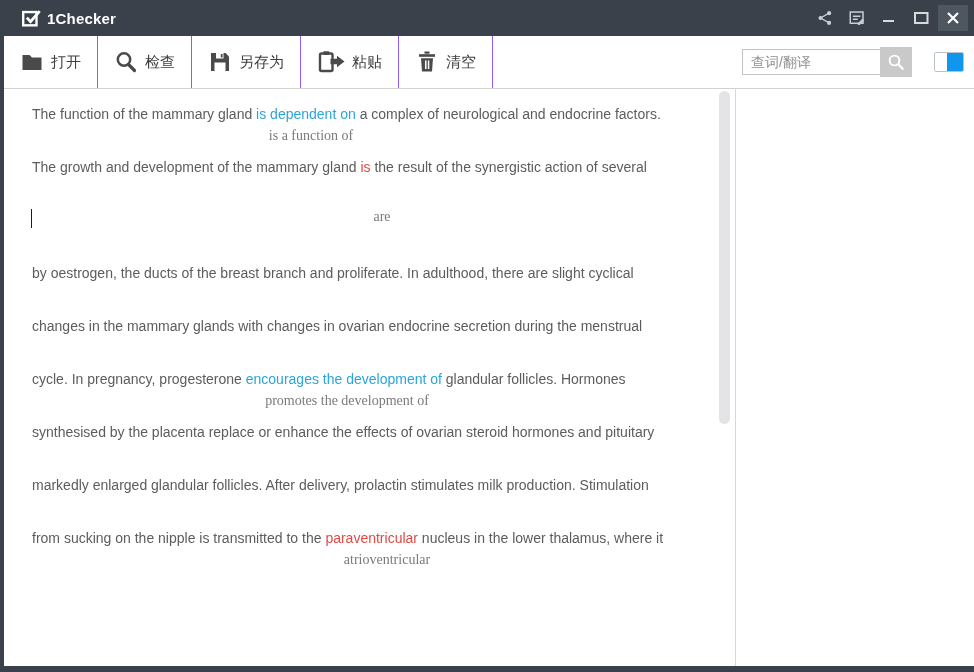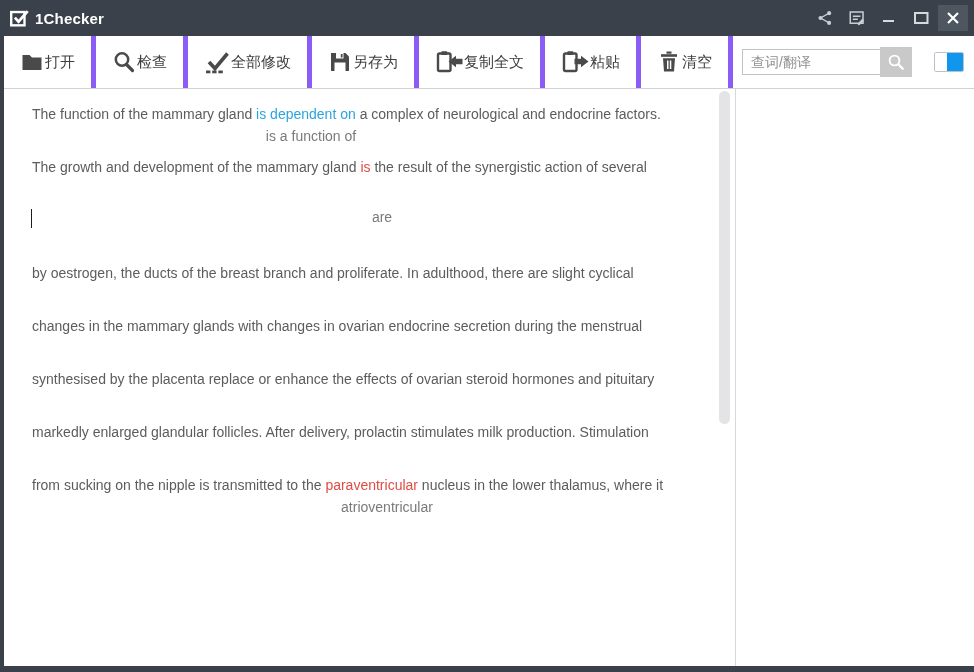--- a/index.html
+++ b/index.html
@@ -2,44 +2,44 @@
 <html><head>
 <meta charset="utf-8">
 <style>
   * { margin:0; padding:0; box-sizing:border-box; }
   html,body { background:#888; }
   body { font-family:"Liberation Sans","DejaVu Sans",sans-serif; }
 
   .window { width:974px; height:672px; background:#3a414a; display:flex; flex-direction:column; overflow:hidden; }
 
   
-  .titlebar { height:36px; flex:none; display:flex; align-items:center; justify-content:space-between; padding:0 6px 0 8px; background:#3a414a; }
+  .titlebar { height:36px; flex:none; display:flex; align-items:center; justify-content:space-between; padding:0 6px 0 20px; background:#3a414a; }
   .logo-wrap { display:flex; align-items:center; gap:5px; }
   .app-title { color:#ffffff; font-size:15px; font-weight:bold; letter-spacing:.2px; }
   .win-controls { display:flex; align-items:center; }
   .tb-ctl { width:30px; height:26px; display:flex; align-items:center; justify-content:center; cursor:pointer; margin-left:2px; }
   .tb-ctl.close { background:#4e565f; }
 
   
   .toolbar { height:53px; flex:none; background:#ffffff; border-bottom:1px solid #d2d2d2; display:flex; align-items:stretch; margin-left:4px; }
-  .tb-btn { display:flex; align-items:center; gap:1px; padding:0 16px; border-right:5px solid #8b5cf6; cursor:pointer; background:#fff; }
+  .tb-btn { display:flex; align-items:center; gap:7px; padding:0 16px; border-right:1px solid #8b5cf6; cursor:pointer; background:#fff; }
   .tb-btn span { font-size:15px; color:#3e3e3e; white-space:nowrap; }
   .search-area { margin-left:auto; display:flex; align-items:center; padding-right:10px; }
   .search-input { width:138px; height:26px; border:1px solid #c3c3c3; border-right:none; padding:0 8px; font-size:14px; color:#444; outline:none; }
   .search-input::placeholder { color:#8f8f8f; }
   .search-btn { width:32px; height:30px; background:#c9c9c9; border:none; display:flex; align-items:center; justify-content:center; cursor:pointer; }
   .toggle { width:30px; height:20px; margin-left:22px; display:flex; border:1px solid #b9c2c9; border-radius:2px; overflow:hidden; cursor:pointer; }
   .toggle .off { width:12px; background:#ffffff; }
   .toggle .on  { flex:1; background:#1196ee; }
 
   
   .app-body { flex:1; display:flex; min-height:0; margin:0 0 6px 4px; background:#14532d; }
   .doc { width:731px; flex:none; position:relative; overflow:hidden; padding-top:16px; background:#fff; cursor:text; }
   .row { height:53px; position:relative; padding-left:28px; white-space:nowrap; font-size:14px; line-height:18px; color:#5c5c5c; }
-  .row .sub { position:absolute; top:22px; transform:translateX(-50%); color:#7a7a7a; }
+  .row .sub { position:absolute; top:22px; transform:translateX(-50%); color:#7a7a7a;font-family:Liberation Serif, serif; }
   .blue { color:#2aa5dc; }
   .red  { color:#e04b45; }
   .sub.at-307 { left:307px; } .sub.at-378 { left:378px;margin-top:28px; } .sub.at-343 { left:343px; } .sub.at-383 { left:383px; }
   .caret { position:absolute; left:27px; top:-2px; width:1px; height:19px; background:#1c1c1c; }
   .scroll-thumb { position:absolute; top:2px; right:5px; width:11px; height:333px; border-radius:6px; background:#e4e4e7; }
   .panel { flex:1; background:#ffffff; border-left:1px solid #d8d8d8; }
 
   svg { display:block; }
 </style>
 </head>
@@ -104,49 +104,28 @@
       <span>
         <svg width="24" height="24" viewBox="0 0 24 24">
           <circle cx="10" cy="9.5" r="6.2" fill="none" stroke="#4a4a4a" stroke-width="2.5"></circle>
           <path d="M14.5 14.5 L20.5 20.5" stroke="#4a4a4a" stroke-width="3.2" stroke-linecap="round"></path>
         </svg>
       </span>
       <span>检查</span>
     </div>
     <div class="tb-btn">
       <span>
-        <svg width="26" height="26" viewBox="0 0 26 26">
-          <path d="M5 13 L11 19.5 L23.5 4.5" fill="none" stroke="#4a4a4a" stroke-width="3.6"></path>
-          <rect x="2" y="21.5" width="4.4" height="2.8" fill="#4a4a4a"></rect>
-          <rect x="8.2" y="21.5" width="4.4" height="2.8" fill="#4a4a4a"></rect>
-          <rect x="14.4" y="21.5" width="4.4" height="2.8" fill="#4a4a4a"></rect>
-        </svg>
-      </span>
-      <span>全部修改</span>
-    </div>
-    <div class="tb-btn">
-      <span>
         <svg width="24" height="24" viewBox="0 0 24 24">
           <path d="M3 3 H17.5 L21 6.5 V21 H3 Z" fill="#4a4a4a"></path>
           <rect x="8" y="3" width="7.5" height="5.5" fill="#ffffff"></rect>
           <rect x="12.8" y="4" width="1.8" height="3.5" fill="#4a4a4a"></rect>
           <rect x="6.5" y="12.5" width="11" height="8.5" fill="#ffffff"></rect>
         </svg>
       </span>
       <span>另存为</span>
-    </div>
-    <div class="tb-btn">
-      <span>
-        <svg width="28" height="24" viewBox="0 0 28 24">
-          <rect x="3" y="3.5" width="12.5" height="17.5" rx="1.5" fill="none" stroke="#4a4a4a" stroke-width="2.4"></rect>
-          <rect x="6.3" y="1.3" width="6" height="3.6" rx="0.8" fill="#4a4a4a"></rect>
-          <path d="M13.5 11.5 L21 5.8 V8.8 H27.5 V14.2 H21 V17.2 Z" fill="#4a4a4a"></path>
-        </svg>
-      </span>
-      <span>复制全文</span>
     </div>
     <div class="tb-btn">
       <span>
         <svg width="28" height="24" viewBox="0 0 28 24">
           <rect x="3" y="3.5" width="12.5" height="17.5" rx="1.5" fill="none" stroke="#4a4a4a" stroke-width="2.4"></rect>
           <rect x="6.3" y="1.3" width="6" height="3.6" rx="0.8" fill="#4a4a4a"></rect>
           <path d="M27.5 11.5 L20 5.8 V8.8 H13.5 V14.2 H20 V17.2 Z" fill="#4a4a4a"></path>
         </svg>
       </span>
       <span>粘贴</span>
@@ -200,20 +179,24 @@
 
 
       <div class="row">
         <span>by oestrogen, the ducts of the breast branch and proliferate. In adulthood, there are slight cyclical</span>
       </div>
 
       <div class="row">
         <span>changes in the mammary glands with changes in ovarian endocrine secretion during the menstrual</span>
       </div>
 
+      <div class="row">
+        <span>cycle. In pregnancy, progesterone </span><span class="blue">encourages the development of</span><span> glandular follicles. Hormones</span>
+        <span class="sub at-343">promotes the development of</span>
+      </div>
 
       <div class="row">
         <span>synthesised by the placenta replace or enhance the effects of ovarian steroid hormones and pituitary</span>
       </div>
 
 
       <div class="row">
         <span>markedly enlarged glandular follicles. After delivery, prolactin stimulates milk production. Stimulation</span>
       </div>
 

